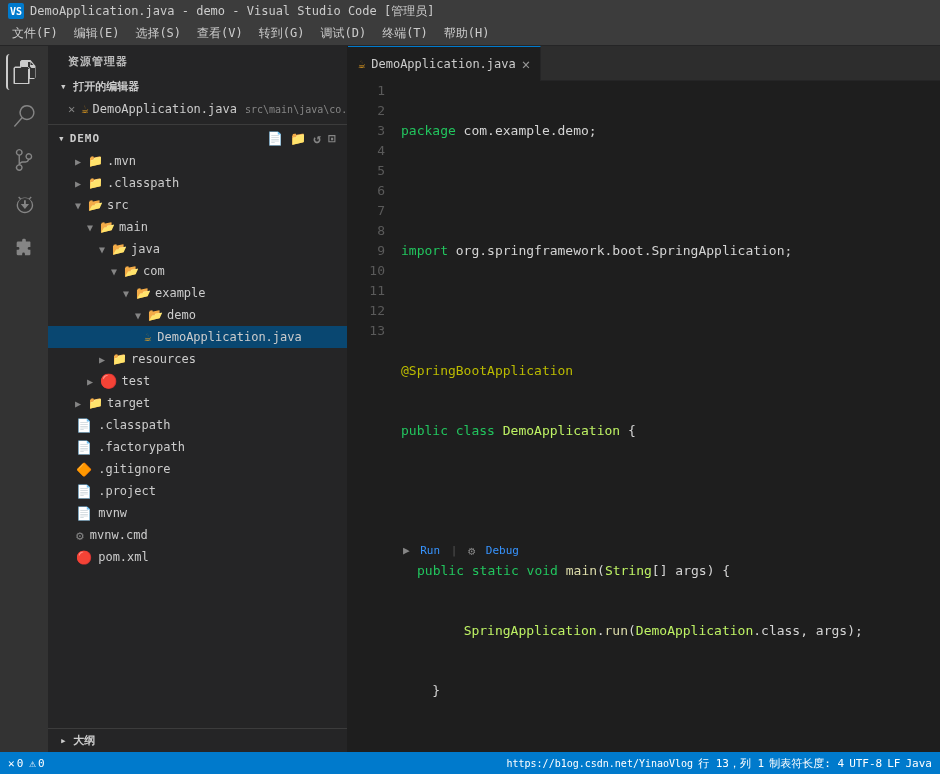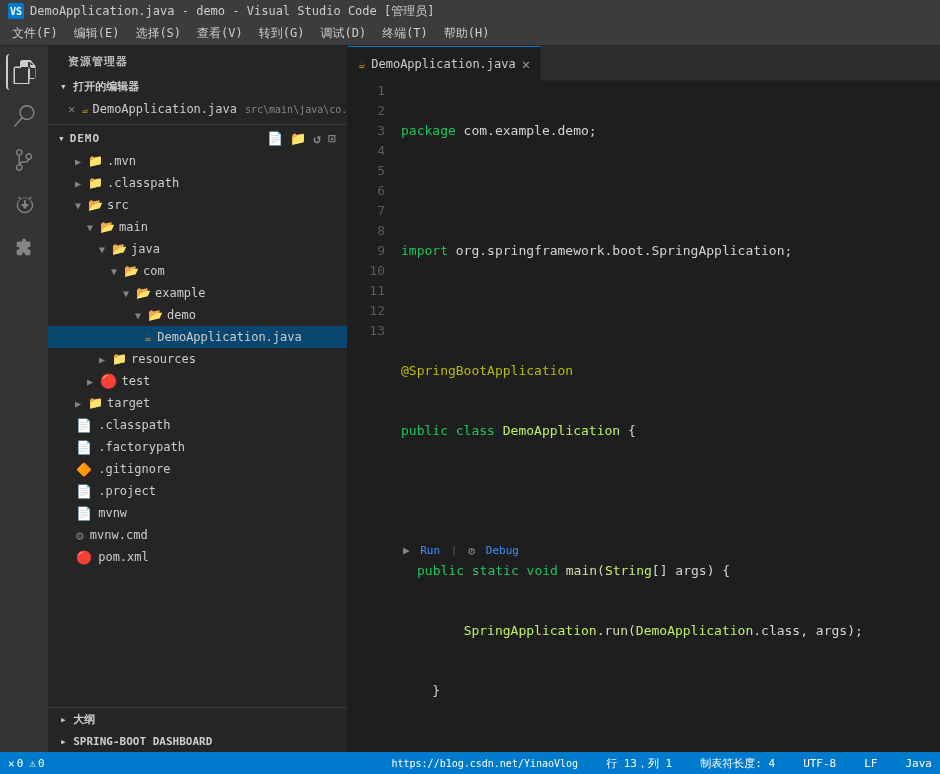--- a/index.html
+++ b/index.html
@@ -286,21 +286,21 @@
     }
     .status-left {
       display: flex;
       align-items: center;
       gap: 8px;
     }
     .status-right {
       margin-left: auto;
       display: flex;
       align-items: center;
-      gap: 28px;
+      gap: 5px;
       font-size: 11px;
     }
     .status-error { color: white; display: flex; align-items: center; gap: 2px; }
 
     .code-line {
       display: block;
       line-height: 20px;
       min-height: 20px;
     }
     .run-debug-line {
@@ -538,23 +538,20 @@
         <div class="tree-item-content">
           <span style="color:#e37933; font-size:13px; margin-right:2px;">🔴</span>
           <span class="file-name">pom.xml</span>
         </div>
       </div>
     </div>
 
     <div id="sidebar-bottom">
       <div class="bottom-section-header">
         <span>▸ 大纲</span>
-      </div>
-      <div class="bottom-section-header">
-        <span>▸ SPRING-BOOT DASHBOARD</span>
       </div>
     </div>
   </div>
 
   <div id="editor-area">
 
     <div id="tab-bar">
       <div class="editor-tab active">
         <span style="color:#e8a020; font-size:12px;">☕</span>
         <span>DemoApplication.java</span>

